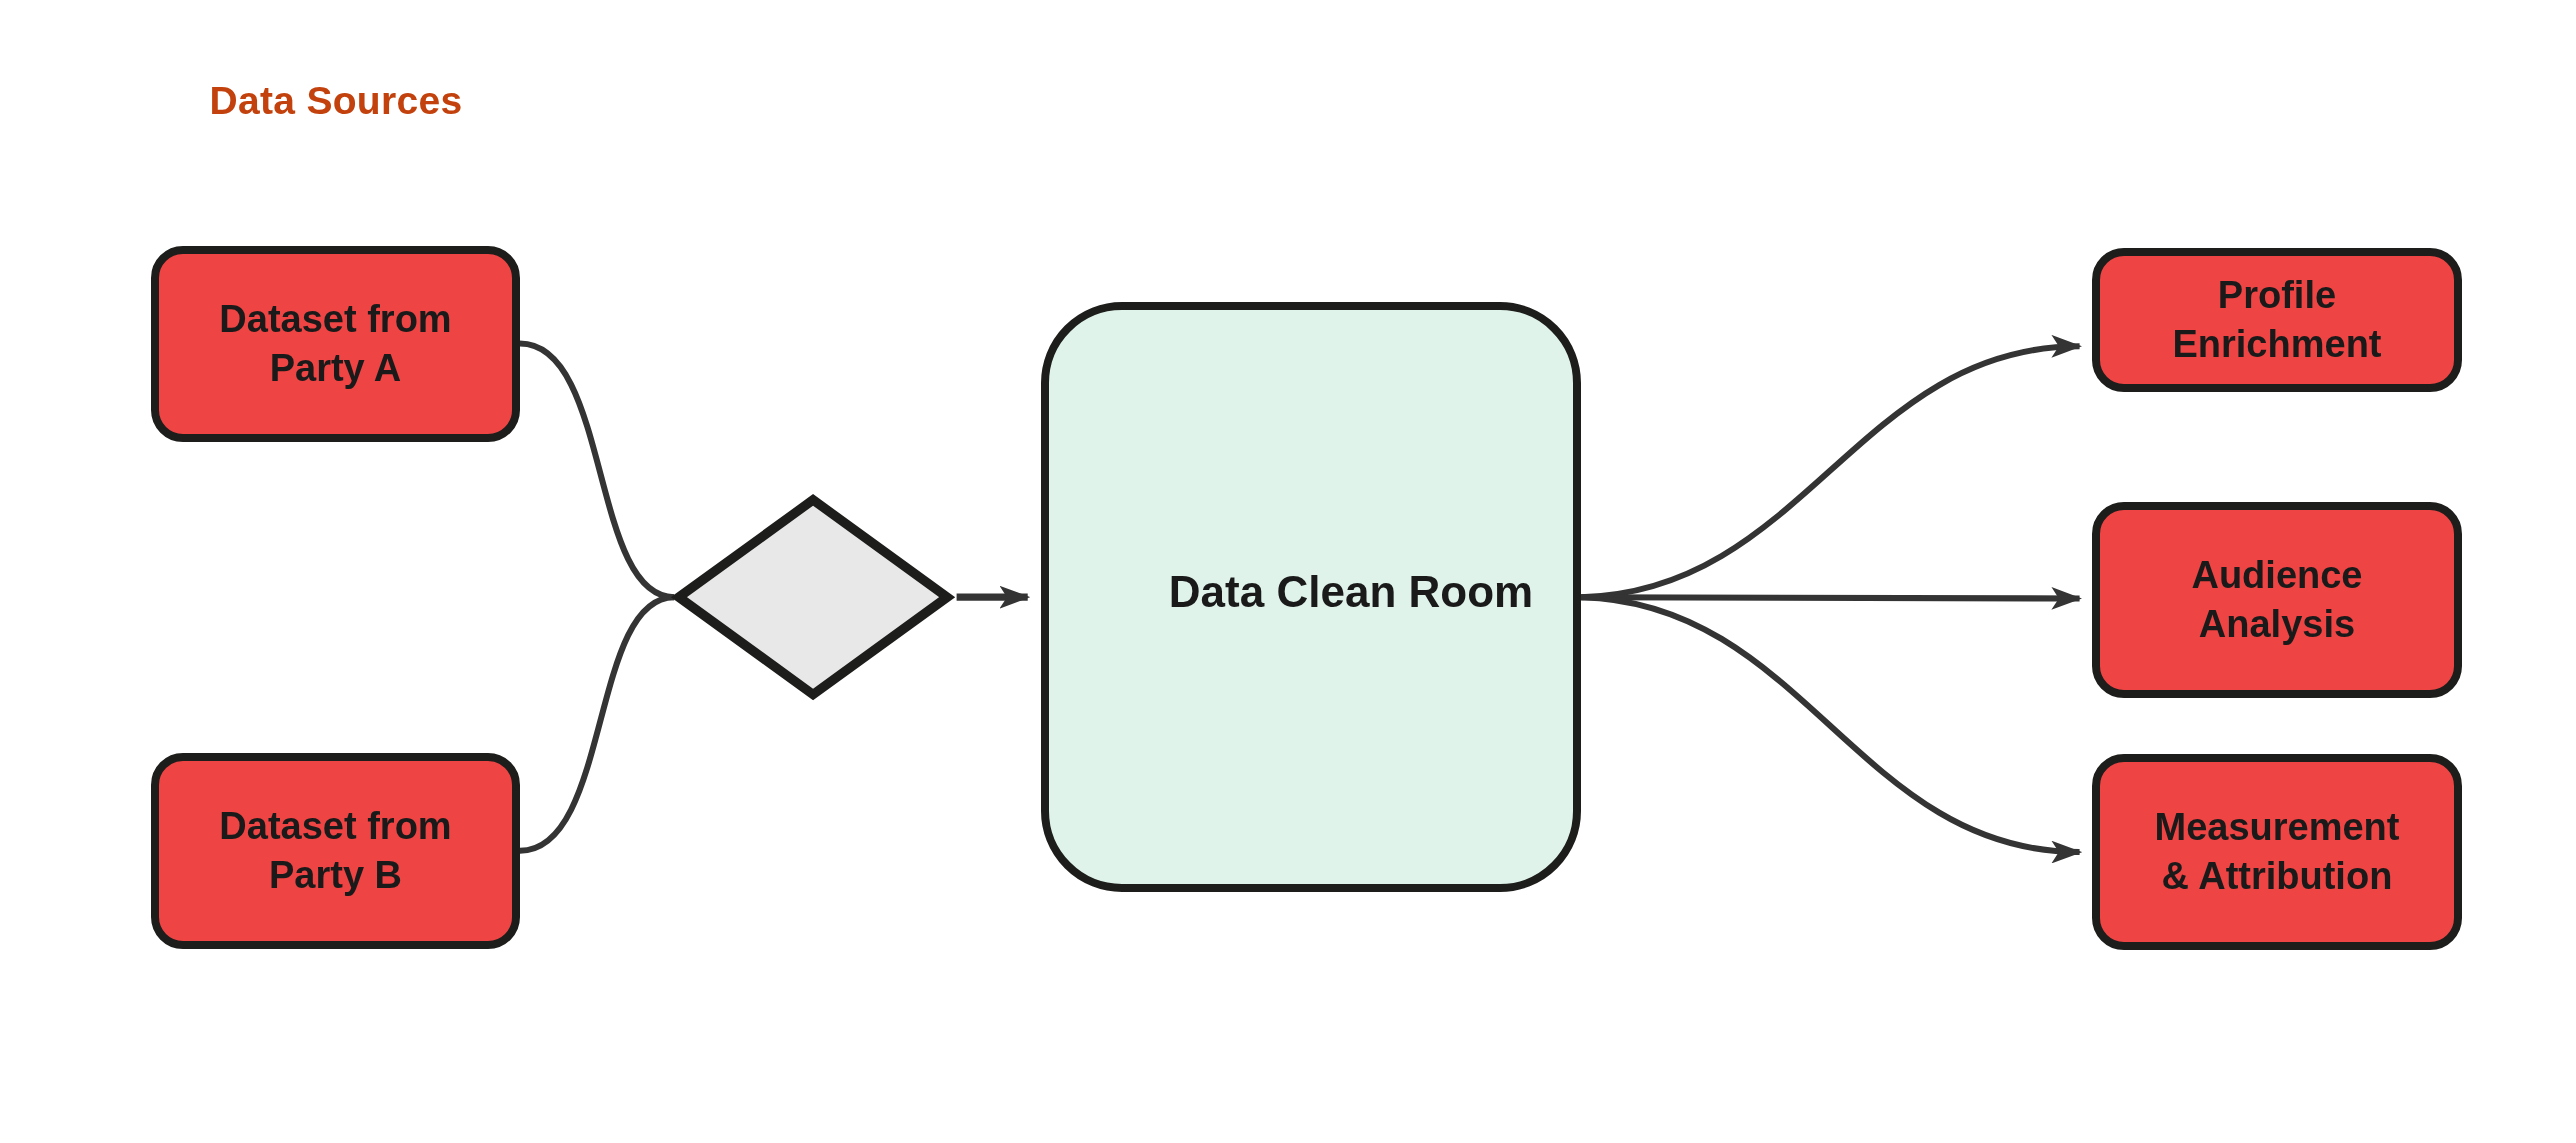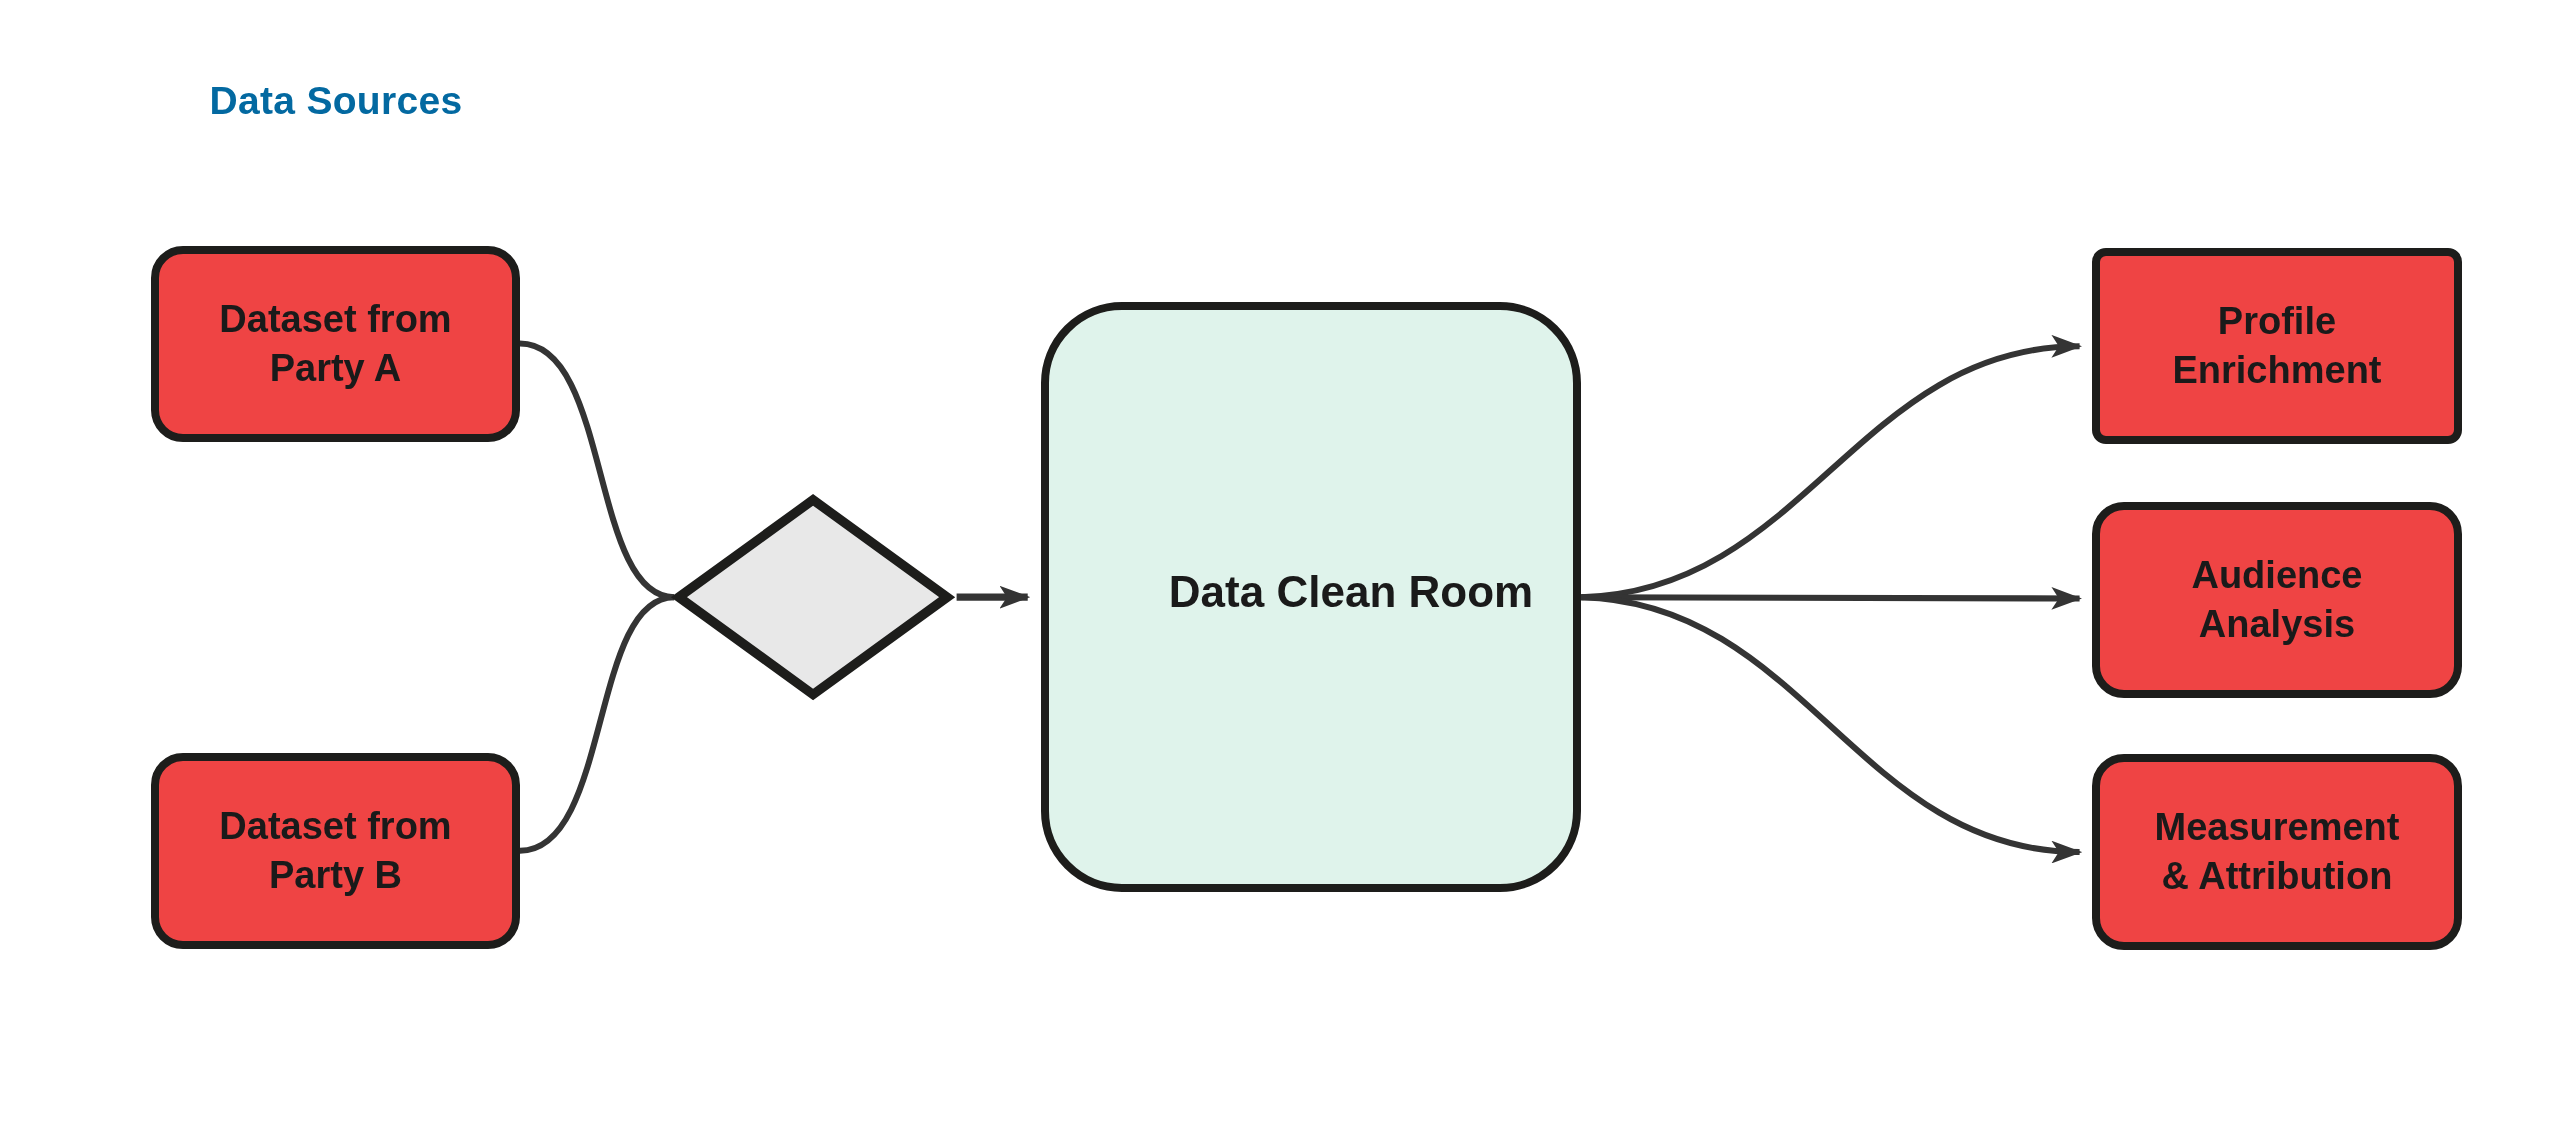--- a/index.html
+++ b/index.html
@@ -16,21 +16,21 @@
     font-family: "Liberation Sans", sans-serif;
     color: #1a1a1a;
   }
   .col-title {
     position: absolute;
     width: 370px;
     text-align: center;
     font-size: 39px;
     font-weight: 700;
     letter-spacing: 0.3px;
-    color: #0369a1;
+    color: #c2410c;
   }
   .node {
     position: absolute;
     box-sizing: border-box;
     background: #ef4444;
     border: 8.7px solid #1d1d1b;
     border-radius: 32px;
     display: flex;
     align-items: center;
     justify-content: center;
@@ -38,21 +38,21 @@
   }
   .node .label {
     font-size: 38px;
     font-weight: 700;
     line-height: 1.28;
     white-space: pre-line;
     color: #1a1a1a;
   }
   .src-a   { left: 151px;  top: 246px;  width: 369px; height: 196px; }
   .src-b   { left: 151px;  top: 753px; width: 369px; height: 196px; }
-  .uc-1    { left: 2092px; top: 248px;  width: 370px; height: 196px; border-radius: 14px; }
+  .uc-1    { left: 2092px; top: 248px;  width: 370px; height: 144px; }
   .uc-2    { left: 2092px; top: 502px;  width: 370px; height: 196px; }
   .uc-3    { left: 2092px; top: 754px; width: 370px; height: 196px; }
   .clean-room {
     position: absolute;
     box-sizing: border-box;
     left: 1041px; top: 302px;
     width: 540px; height: 590px;
     background: #dff3eb;
     border: 8.7px solid #1d1d1b;
     border-radius: 81px;

